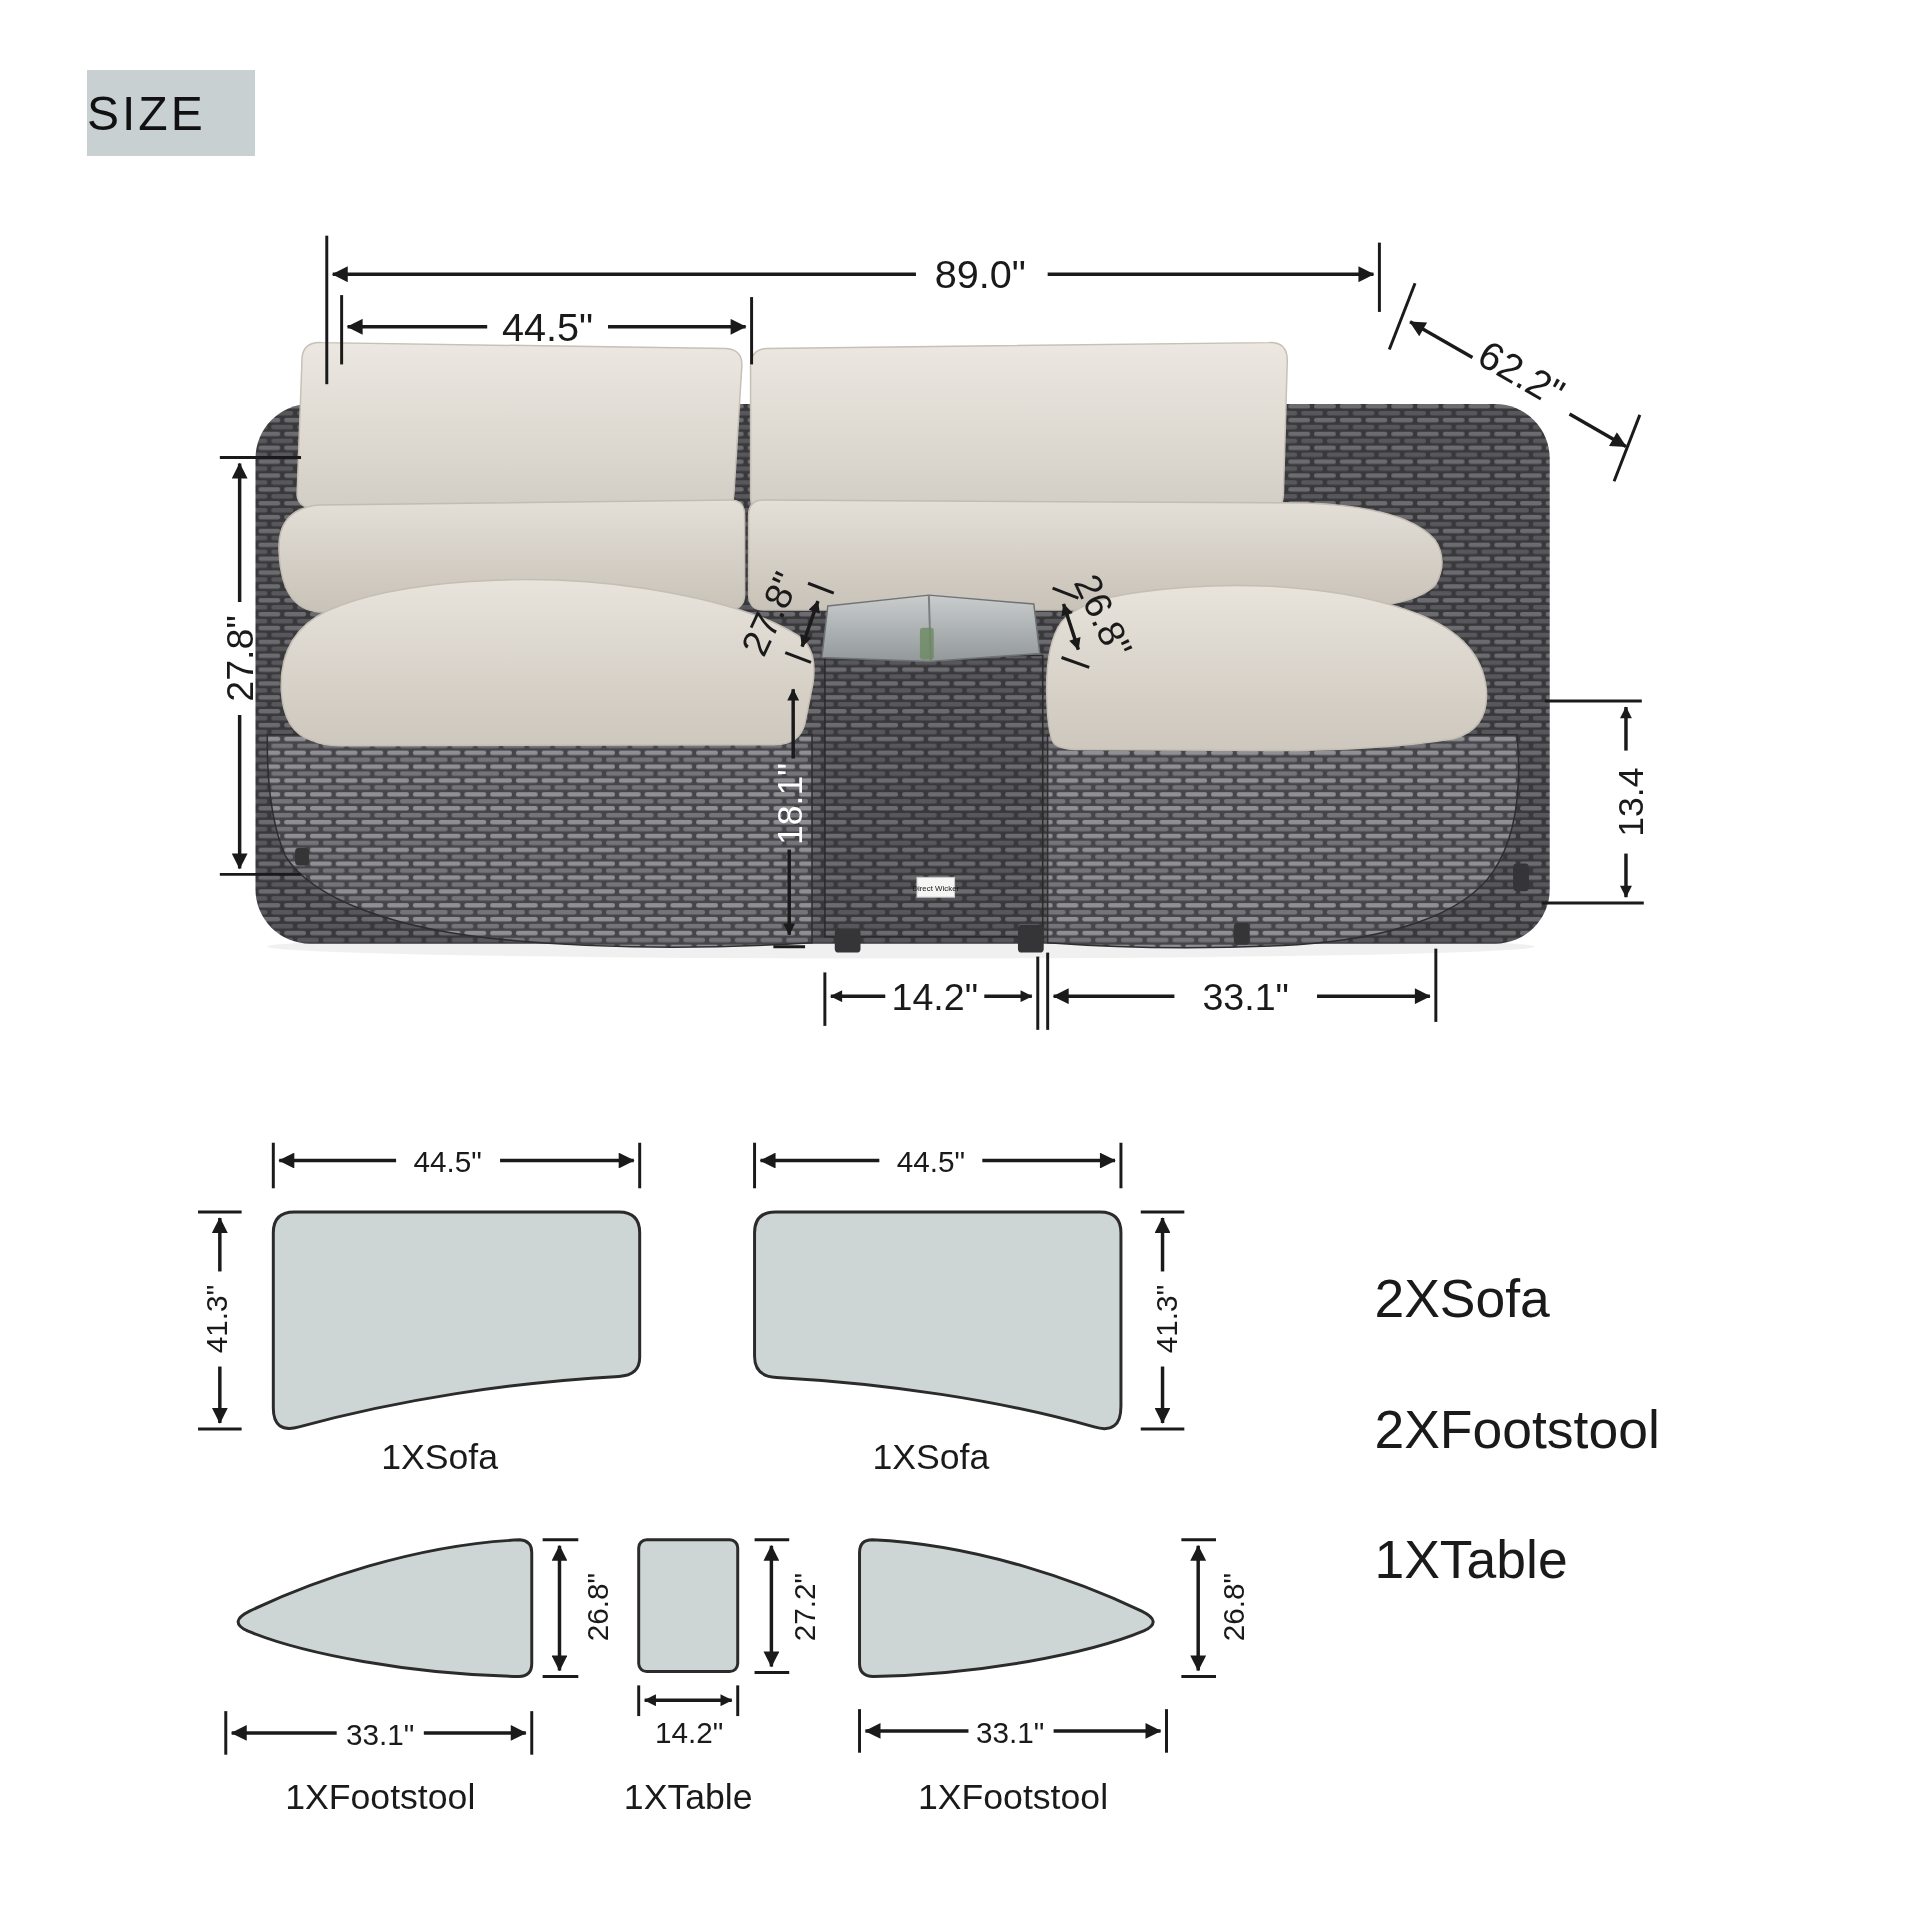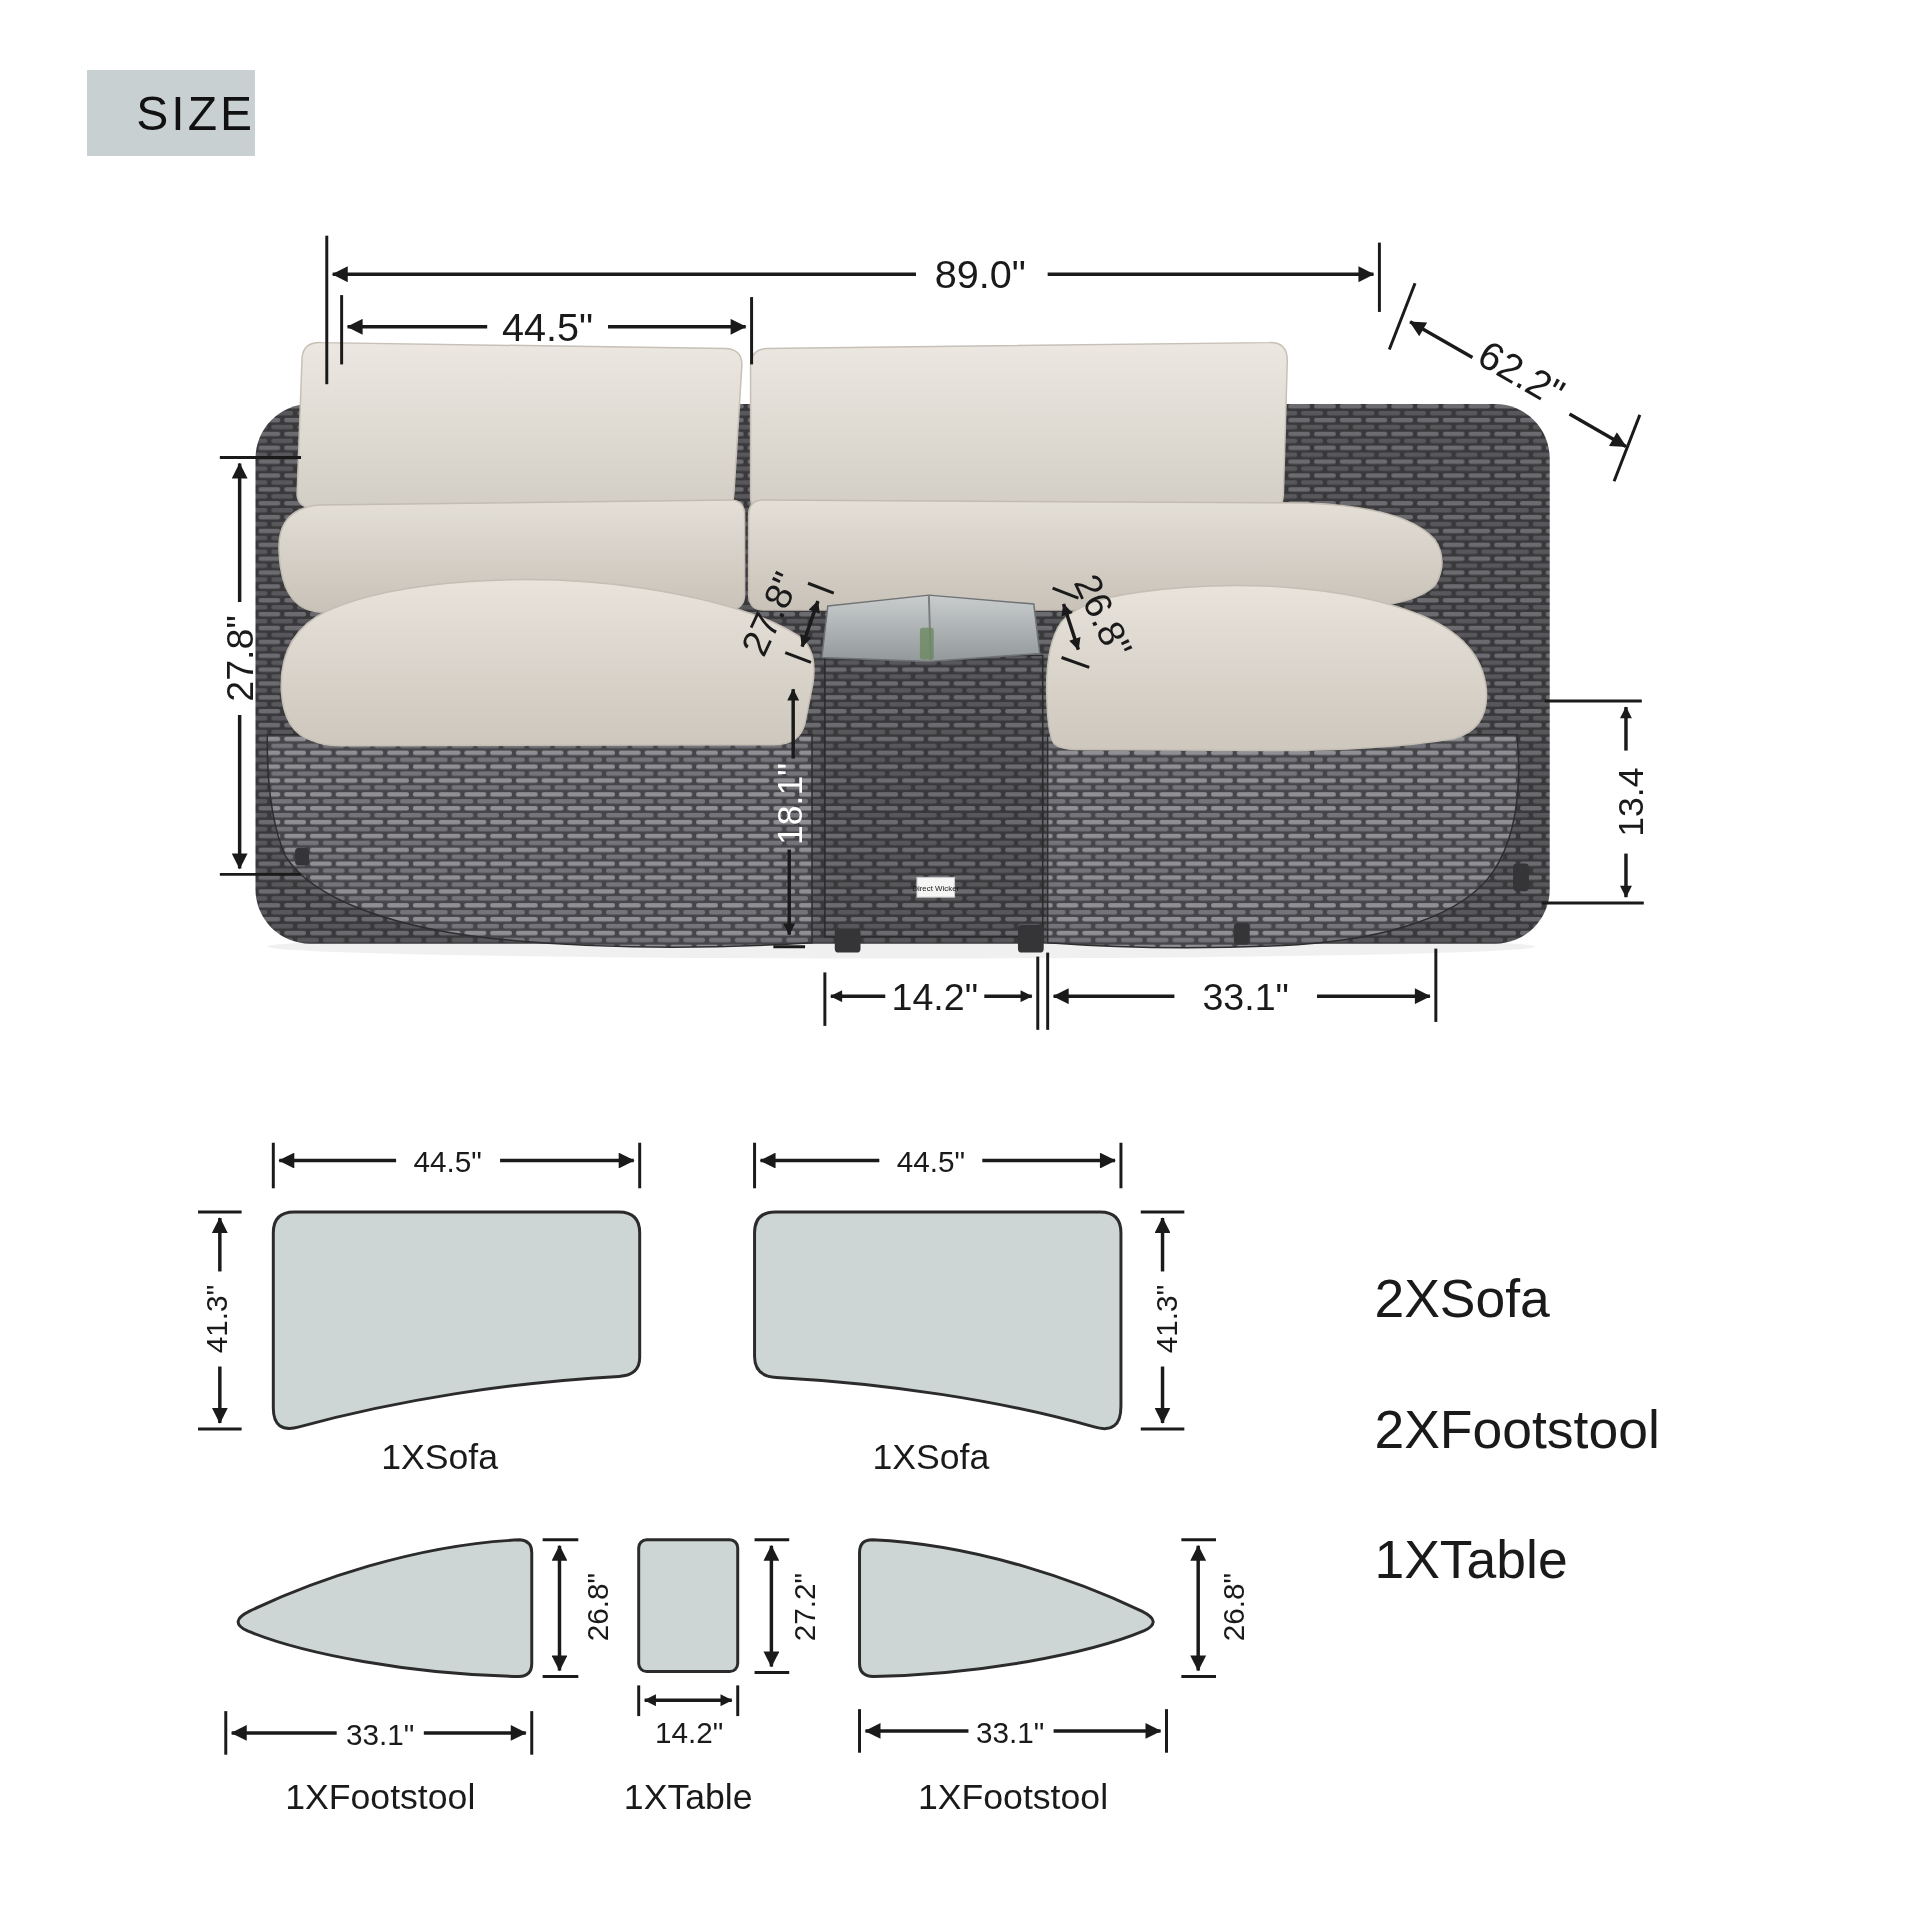--- a/index.html
+++ b/index.html
@@ -1,19 +1,19 @@
 <!DOCTYPE html>
 <html><head>
 <meta charset="utf-8">
 <style>
   html,body{margin:0;padding:0;background:#fff;}
   .canvas{position:relative;width:1927px;height:1927px;background:#fff;overflow:hidden;
           font-family:"Liberation Sans",sans-serif;}
   .size-badge{position:absolute;left:87px;top:70px;width:168px;height:86px;background:#c9d0d2;
-              display:flex;align-items:center;justify-content:flex-end;font-size:48px;color:#111;
+              display:flex;align-items:center;justify-content:flex-start;font-size:48px;color:#111;
               letter-spacing:3px;}
   svg{position:absolute;left:0;top:0;}
   .dim line{stroke:#1a1a1a;stroke-width:3.5;fill:none;}
   .dim .tick{stroke-width:3;}
   text{font-family:"Liberation Sans",sans-serif;fill:#1a1a1a;}
   .t40{font-size:40px;} .t38{font-size:38px;} .t36{font-size:36px;}
   .t30{font-size:30px;} .lab{font-size:36px;} .parts{font-size:54px;}
   .white{fill:#ffffff;}
   .plan-shape{fill:#cdd6d5;stroke:#2b2b2b;stroke-width:3;}
 </style>

